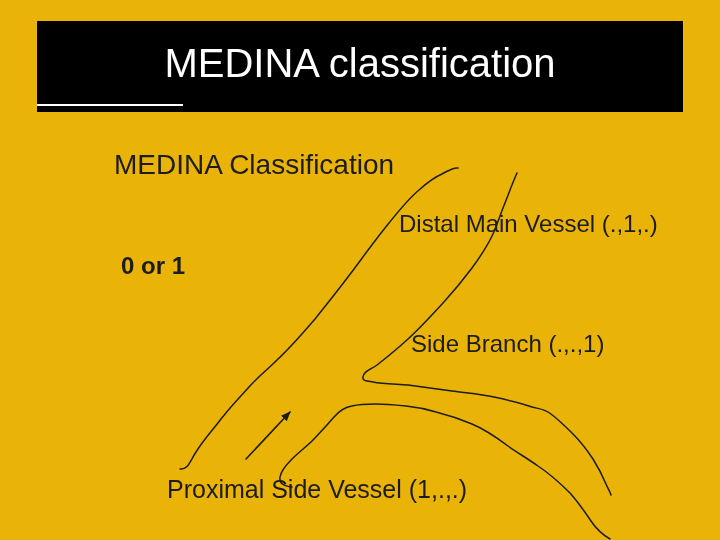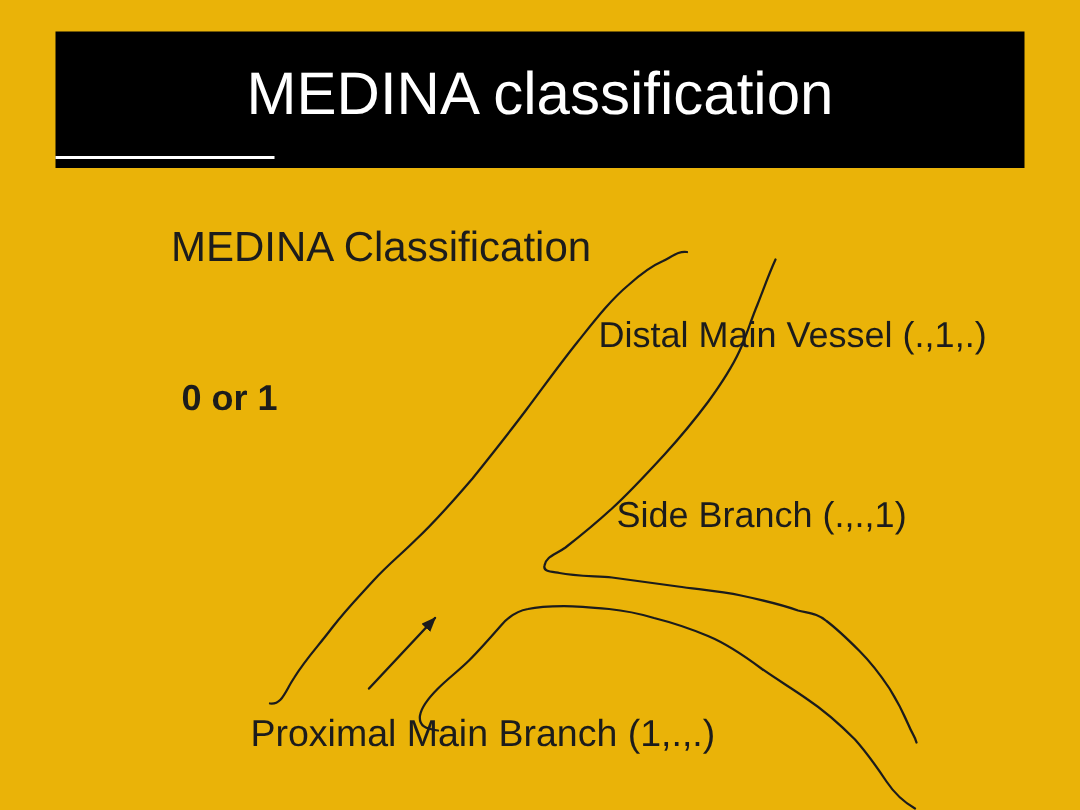--- a/index.html
+++ b/index.html
@@ -164,16 +164,16 @@
     <div class="dg-text dg-title">MEDINA Classification</div>
 
     <div class="dg-text note">
       <div>0 or 1</div>
     </div>
 
     <div class="dg-text label-distal">Distal Main Vessel (.,1,.)</div>
 
     <div class="dg-text label-side">Side Branch (.,.,1)</div>
 
-    <div class="dg-text label-proximal">Proximal Main Branch (1,.,.)</div>
+    <div class="dg-text label-proximal">Proximal Side Vessel (1,.,.)</div>
 
   </main>
 </div>
 
 </body></html>

